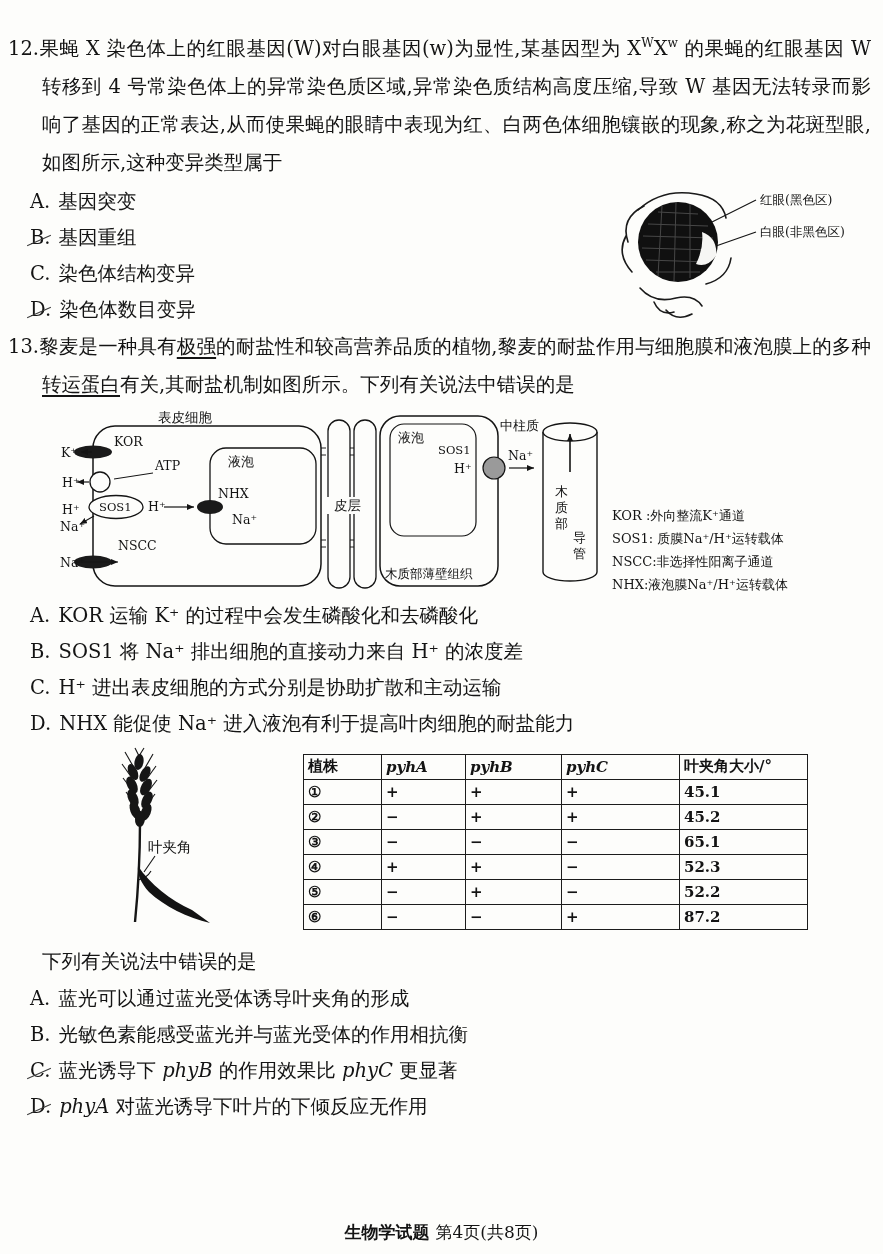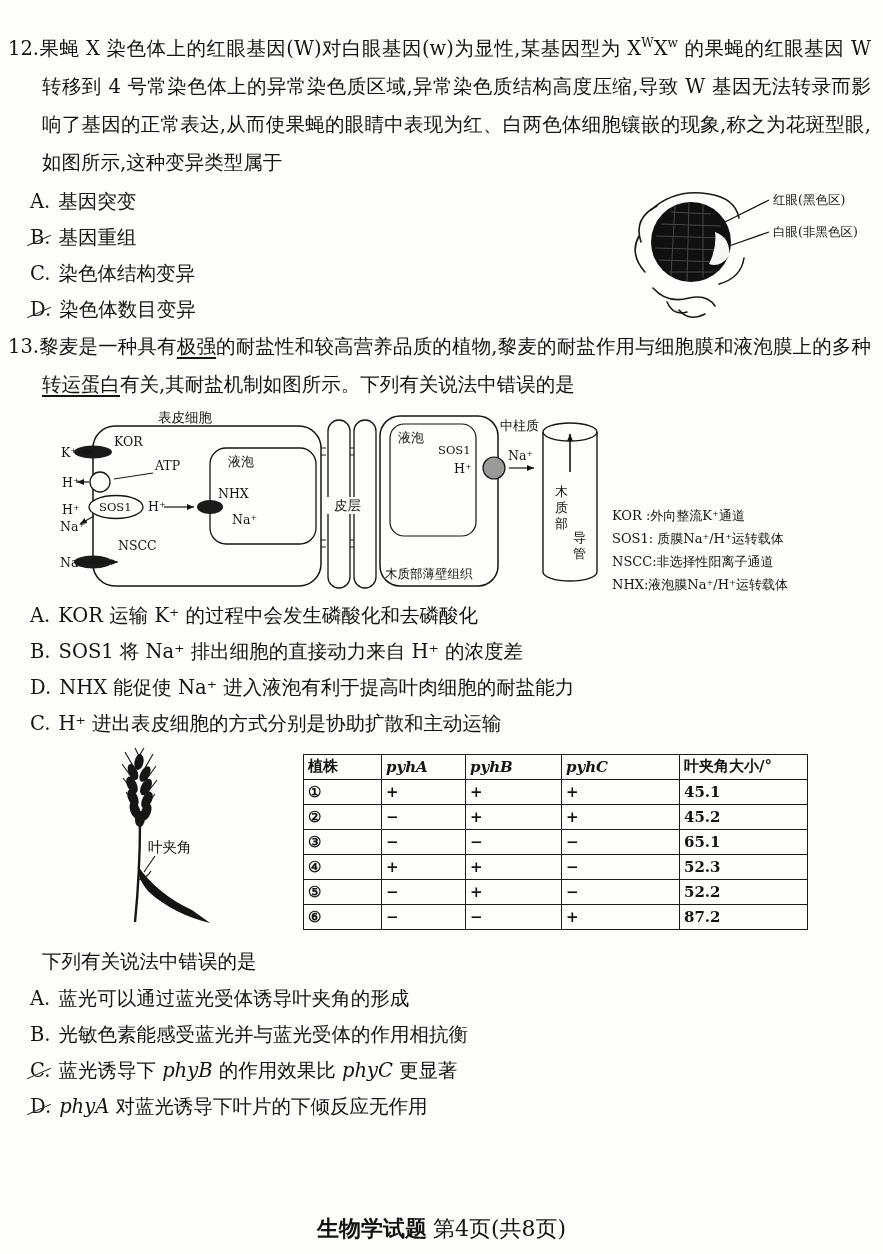--- a/index.html
+++ b/index.html
@@ -9,31 +9,31 @@
   .page{padding:24px 8px 0 8px;}
   .stem{line-height:38px;padding-left:34px;text-indent:-34px;text-align:justify;padding-right:4px;}
   .option{line-height:36px;margin-left:22px;}
   .opt-label{margin-right:8px;}
   sup{font-size:0.62em;}
   .u-mark{text-decoration:underline;text-decoration-thickness:1.5px;text-underline-offset:4px;}
   .strike{position:relative;display:inline-block;}
   .strike::after{content:"";position:absolute;left:-4px;top:58%;width:26px;
                  border-top:1.8px solid #3a3a3a;transform:rotate(-24deg);}
   .q12-opts{position:relative;margin-top:2px;}
-  .fly-fig{position:absolute;right:0;top:0;}
+  .fly-fig{position:absolute;right:13px;top:0;}
   .q13-figure{display:flex;align-items:flex-end;margin:6px 0 2px 50px;}
   .legend{margin-left:6px;padding-top:24px;font-size:13px;line-height:23px;white-space:nowrap;}
   .q14-figrow{display:flex;align-items:flex-start;margin-top:4px;}
   .plant-fig{margin-left:84px;}
   .angle-table{border-collapse:collapse;font-size:15px;margin-left:56px;margin-top:8px;}
   .angle-table th,.angle-table td{border:1.3px solid #1c1c1c;text-align:left;font-weight:bold;padding:1px 4px;height:25px;}
   .angle-table .ital{font-style:italic;}
   .c0{width:78px}.c1{width:84px}.c2{width:96px}.c3{width:118px}.c4{width:128px}
   .lead-in{line-height:38px;margin-left:34px;}
-  .footer{position:absolute;bottom:10px;left:0;width:100%;text-align:center;font-size:22px;}
+  .footer{position:absolute;bottom:10px;left:0;width:100%;text-align:center;font-size:17px;}
   .footer-title{font-weight:bold;margin-right:6px;}
   svg text{fill:#141414;}
 </style>
 </head>
 <body>
 
 <div class="page">
 
   <section>
     <p class="stem"><span>12.果蝇 X 染色体上的红眼基因(W)对白眼基因(w)为显性,某基因型为 X</span><sup>W</sup><span>X</span><sup>w</sup><span> 的果蝇的红眼基因 W 转移到 4 号常染色体上的异常染色质区域,异常染色质结构高度压缩,导致 W 基因无法转录而影响了基因的正常表达,从而使果蝇的眼睛中表现为红、白两色体细胞镶嵌的现象,称之为花斑型眼,如图所示,这种变异类型属于</span></p>
@@ -156,22 +156,22 @@
       <div class="legend">
         <p>KOR :外向整流K⁺通道</p>
         <p>SOS1: 质膜Na⁺/H⁺运转载体</p>
         <p>NSCC:非选择性阳离子通道</p>
         <p>NHX:液泡膜Na⁺/H⁺运转载体</p>
       </div>
     </div>
 
     <p class="option"><span class="opt-label">A.</span><span>KOR 运输 K⁺ 的过程中会发生磷酸化和去磷酸化</span></p>
     <p class="option"><span class="opt-label">B.</span><span>SOS1 将 Na⁺ 排出细胞的直接动力来自 H⁺ 的浓度差</span></p>
+    <p class="option"><span class="opt-label">C.</span><span>H⁺ 进出表皮细胞的方式分别是协助扩散和主动运输</span></p>
     <p class="option"><span class="opt-label">D.</span><span>NHX 能促使 Na⁺ 进入液泡有利于提高叶肉细胞的耐盐能力</span></p>
-    <p class="option"><span class="opt-label">C.</span><span>H⁺ 进出表皮细胞的方式分别是协助扩散和主动运输</span></p>
   </section>
 
   <section>
 
     <div class="q14-figrow">
       <div class="plant-fig">
         <svg width="155" height="192" viewBox="0 0 155 192">
           <g stroke="#161616" stroke-width="1.1">
             <line x1="47" y1="10" x2="43" y2="2"></line>
               <line x1="47" y1="10" x2="52" y2="2"></line>

